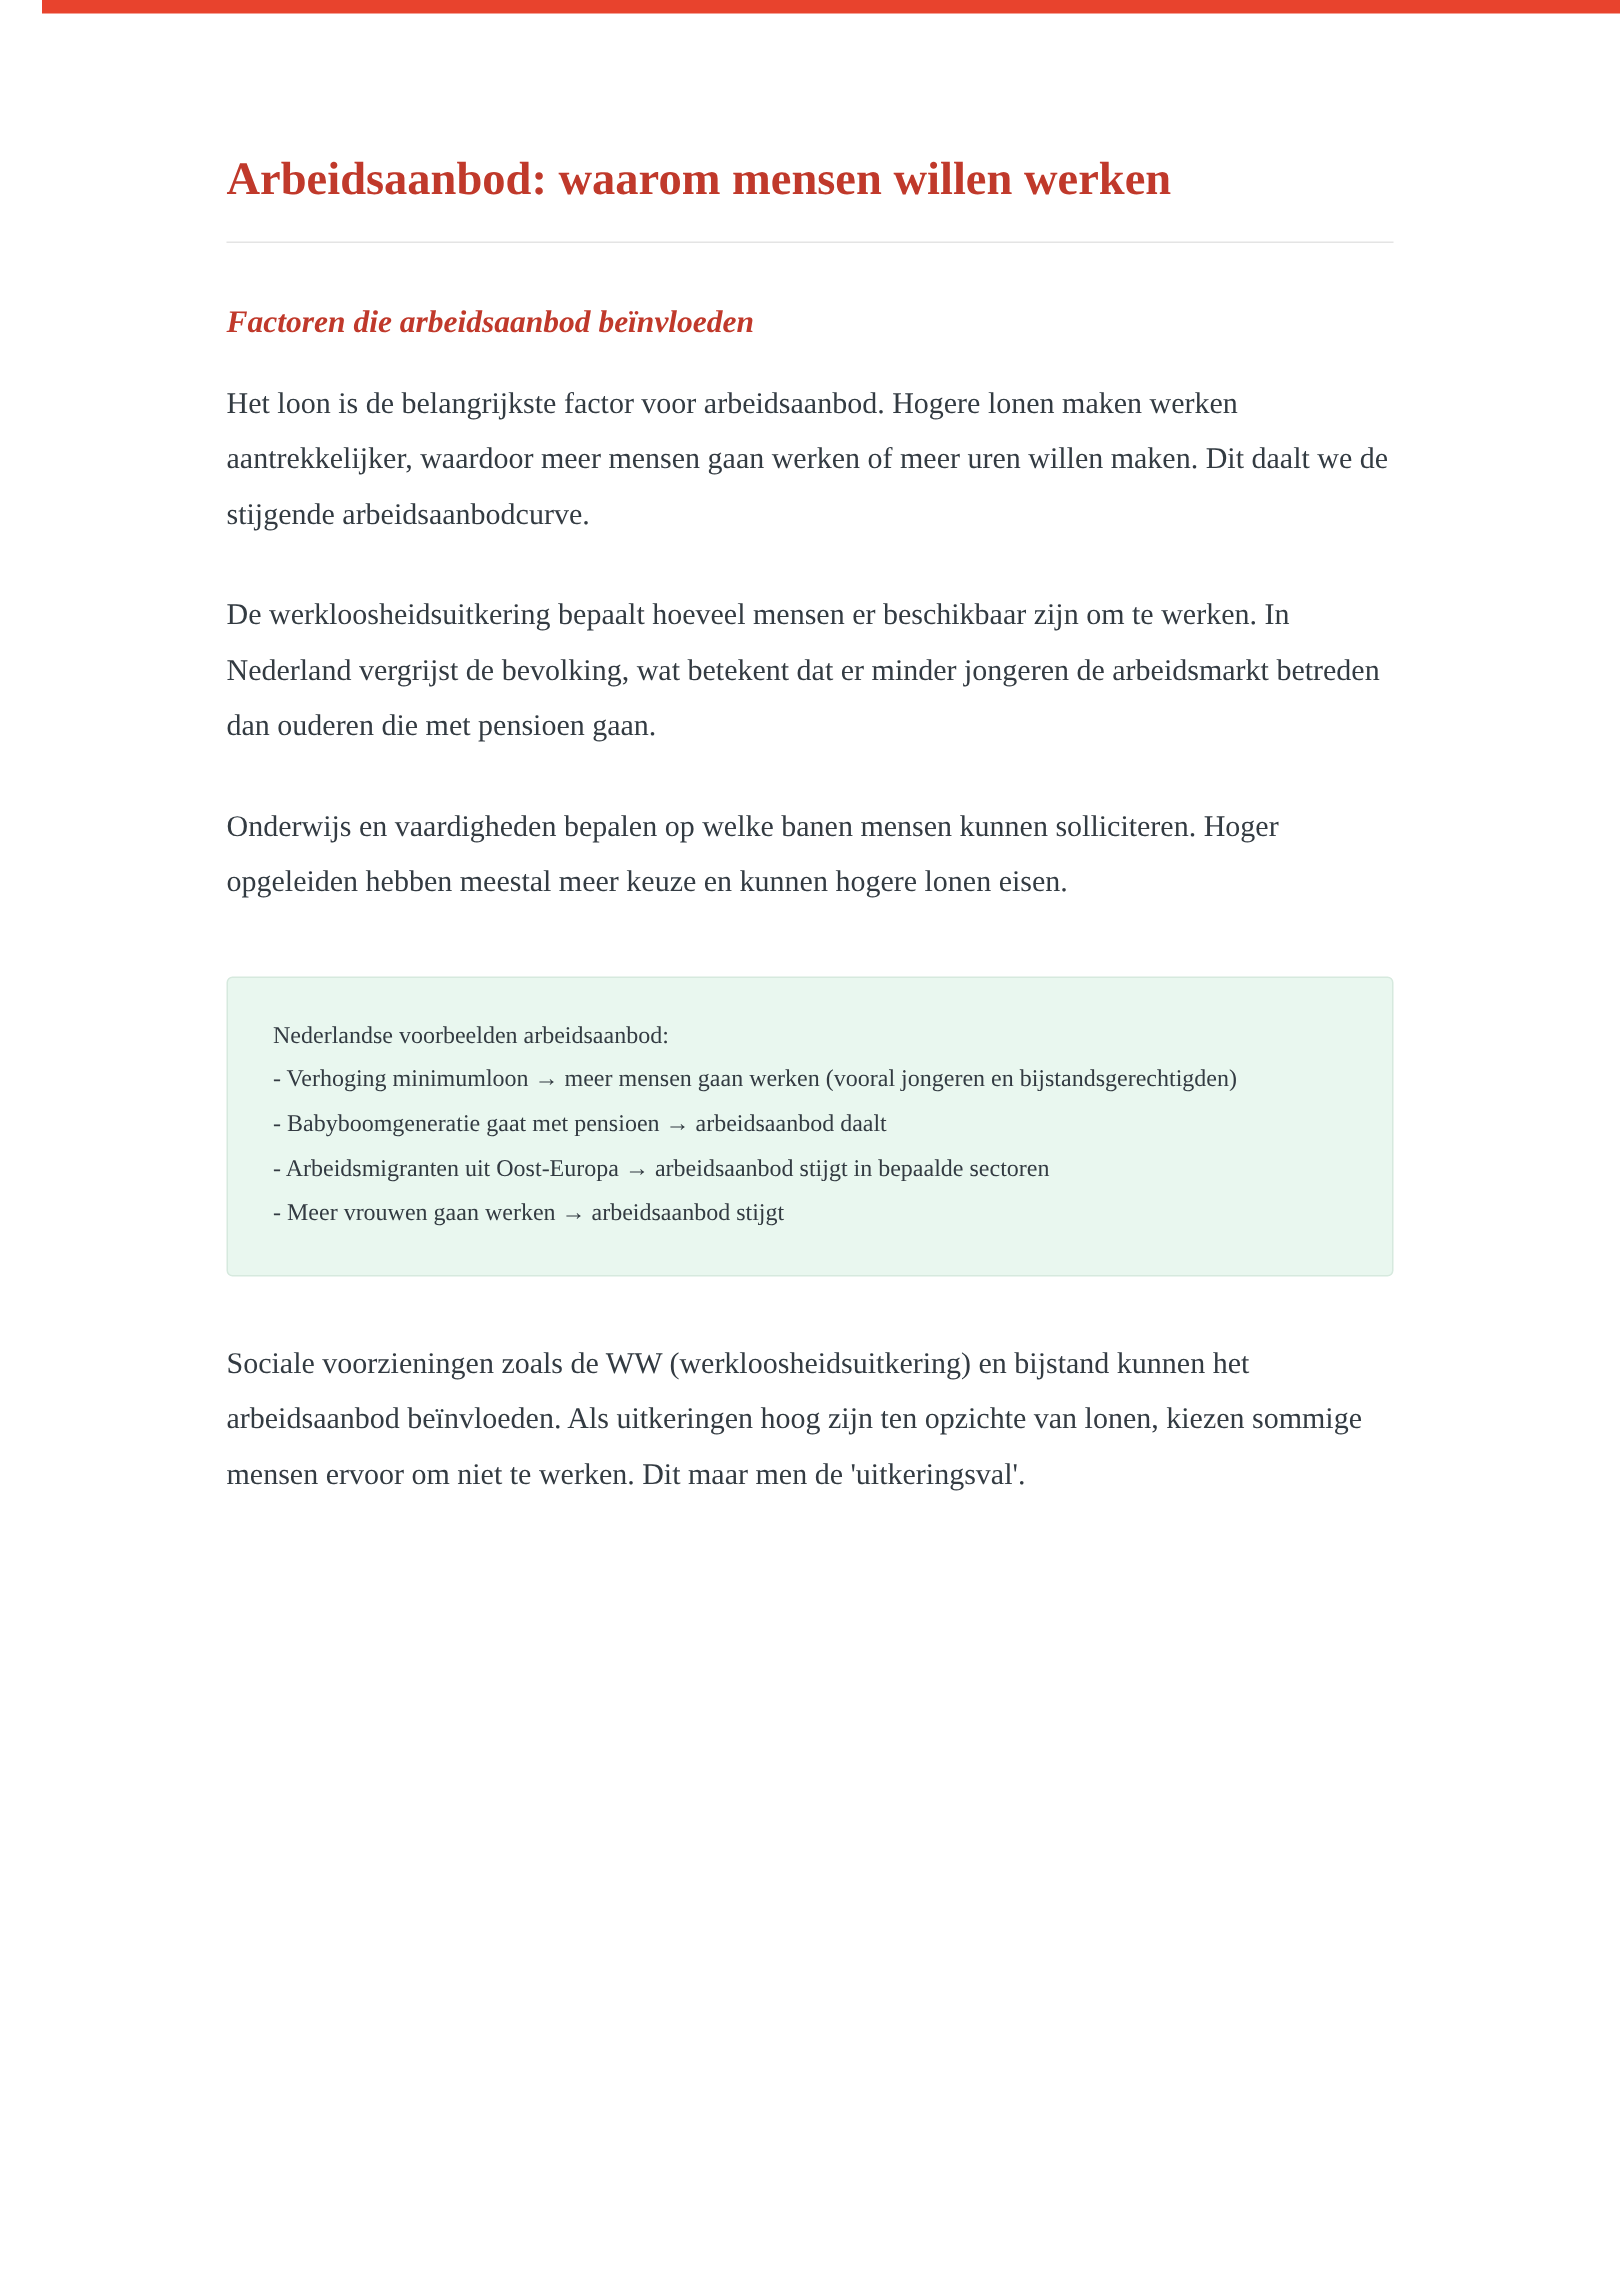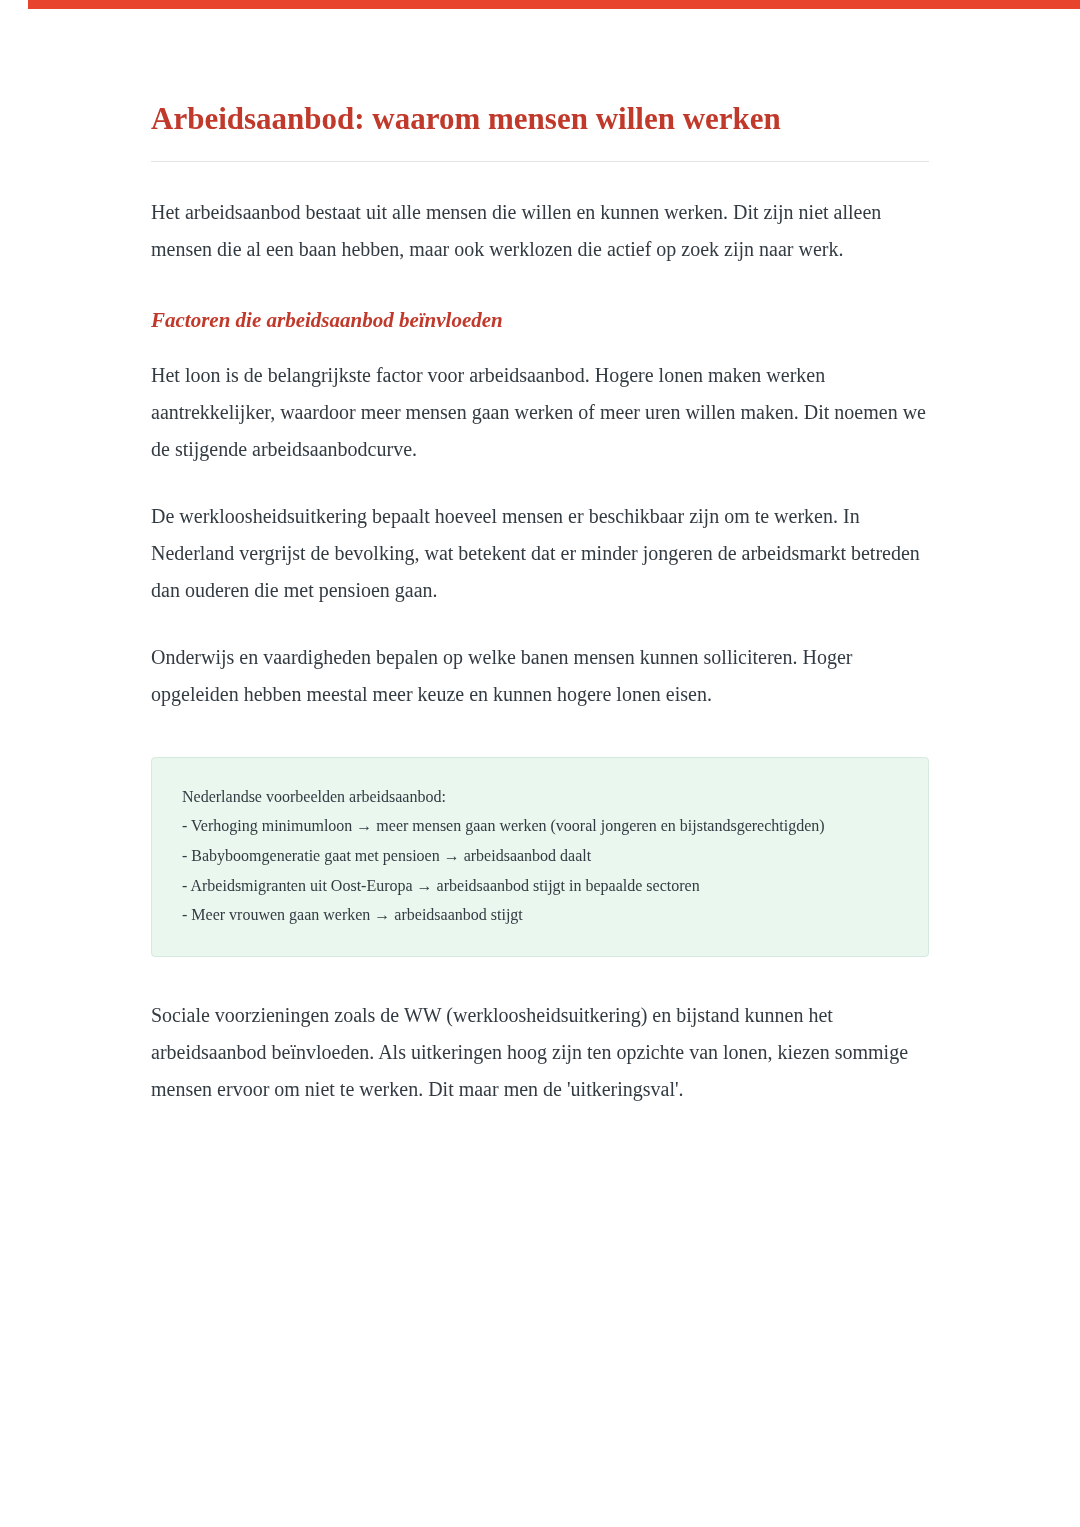--- a/index.html
+++ b/index.html
@@ -70,25 +70,24 @@
 <body>
 
 <div class="top-bar"></div>
 
 <main class="page">
 
   <h1 class="article-title">Arbeidsaanbod: waarom mensen willen werken</h1>
 
   <hr class="title-divider">
 
-  <p class="body-paragraph">Het arbeidsaanbod bestaat uit alle mensen die willen en kunnen werken. Dit zijn niet alleen mensen die al een baan hebben, maar ook werklozen die actief op zoek zijn naar werk.</p>
 
   <h2 class="section-heading">Factoren die arbeidsaanbod beïnvloeden</h2>
 
-  <p class="body-paragraph">Het loon is de belangrijkste factor voor arbeidsaanbod. Hogere lonen maken werken aantrekkelijker, waardoor meer mensen gaan werken of meer uren willen maken. Dit noemen we de stijgende arbeidsaanbodcurve.</p>
+  <p class="body-paragraph">Het loon is de belangrijkste factor voor arbeidsaanbod. Hogere lonen maken werken aantrekkelijker, waardoor meer mensen gaan werken of meer uren willen maken. Dit daalt we de stijgende arbeidsaanbodcurve.</p>
 
   <p class="body-paragraph">De werkloosheidsuitkering bepaalt hoeveel mensen er beschikbaar zijn om te werken. In Nederland vergrijst de bevolking, wat betekent dat er minder jongeren de arbeidsmarkt betreden dan ouderen die met pensioen gaan.</p>
 
   <p class="body-paragraph">Onderwijs en vaardigheden bepalen op welke banen mensen kunnen solliciteren. Hoger opgeleiden hebben meestal meer keuze en kunnen hogere lonen eisen.</p>
 
   <div class="example-box">
     <div class="box-line">Nederlandse voorbeelden arbeidsaanbod:</div>
     <div class="box-line">- Verhoging minimumloon → meer mensen gaan werken (vooral jongeren en bijstandsgerechtigden)</div>
     <div class="box-line">- Babyboomgeneratie gaat met pensioen → arbeidsaanbod daalt</div>
     <div class="box-line">- Arbeidsmigranten uit Oost-Europa → arbeidsaanbod stijgt in bepaalde sectoren</div>

